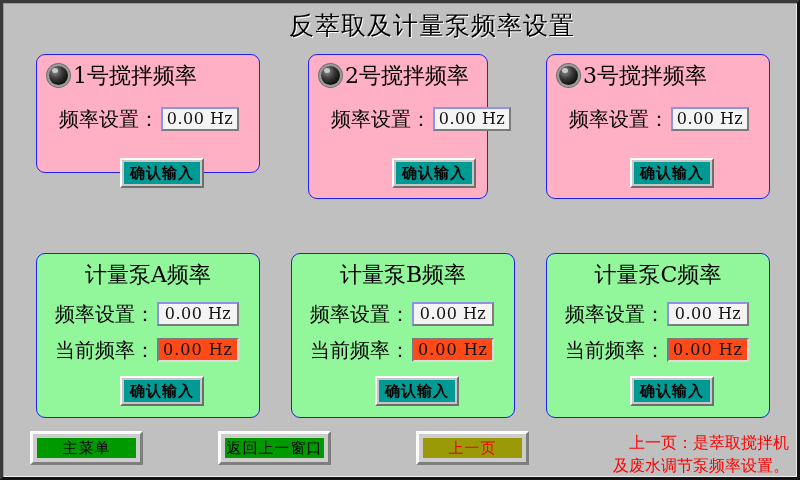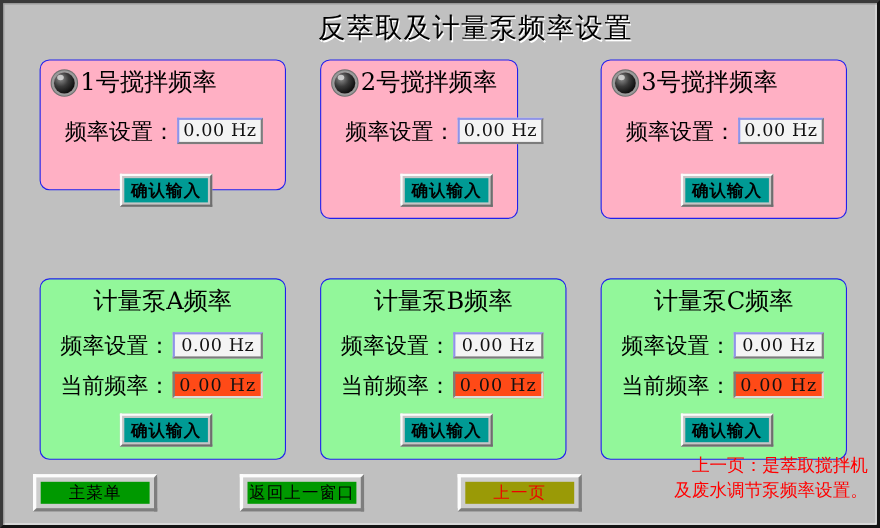--- a/index.html
+++ b/index.html
@@ -91,20 +91,21 @@
 
   
   .btn-frame{
     position:absolute;box-sizing:border-box;
     background:#c6c6c6;
     border-top:2px solid #fbfbfb;
     border-left:2px solid #fbfbfb;
     border-right:2px solid #6e6e6e;
     border-bottom:2px solid #6e6e6e;
     padding:2px;
+    margin-left:11px;
   }
   .btn-teal{
     width:100%;height:100%;box-sizing:border-box;
     background:#009a94;
     display:flex;align-items:center;justify-content:center;
     font-family:"DejaVu Sans","Liberation Sans",sans-serif;
     font-size:15px;font-weight:bold;color:#000;letter-spacing:1px;
   }
 
   
@@ -120,21 +121,21 @@
   .nav-inner{
     width:100%;height:100%;box-sizing:border-box;
     display:flex;align-items:center;justify-content:center;
     font-family:"DejaVu Sans","Liberation Sans",sans-serif;
     font-size:15px;line-height:17px;letter-spacing:1px;
   }
   .nav-green .nav-inner{background:#009900;color:#000;}
   .nav-olive .nav-inner{background:#9a9a06;color:#ee0000;}
 
   .note{
-    position:absolute;right:8px;top:408px;width:260px;text-align:right;
+    position:absolute;right:8px;top:428px;width:260px;text-align:right;
     font-family:"DejaVu Serif","Liberation Serif",serif;
     font-size:16px;line-height:23px;color:#f00;
     white-space:pre-line;
   }
 </style>
 </head>
 <body>
 
 <div id="screen">
 
@@ -145,21 +146,21 @@
     <div class="panel-head">1号搅拌频率</div>
     <div class="row" style="left:22px;top:52px;">
       <span class="row-label">频率设置：</span>
       <span class="field set" style="width:78px;margin-left:2px;">0.00 Hz</span>
     </div>
     <div class="btn-frame" style="left:72px;top:103px;width:84px;height:30px;">
       <div class="btn-teal">确认输入</div>
     </div>
   </div>
 
-  <div class="panel pink" style="left:288px;top:51px;width:180px;height:145px;">
+  <div class="panel pink" style="left:305px;top:51px;width:180px;height:145px;">
     <span class="lamp"></span>
     <div class="panel-head">2号搅拌频率</div>
     <div class="row" style="left:22px;top:52px;">
       <span class="row-label">频率设置：</span>
       <span class="field set" style="width:78px;margin-left:2px;">0.00 Hz</span>
     </div>
     <div class="btn-frame" style="left:72px;top:103px;width:84px;height:30px;">
       <div class="btn-teal">确认输入</div>
     </div>
   </div>

